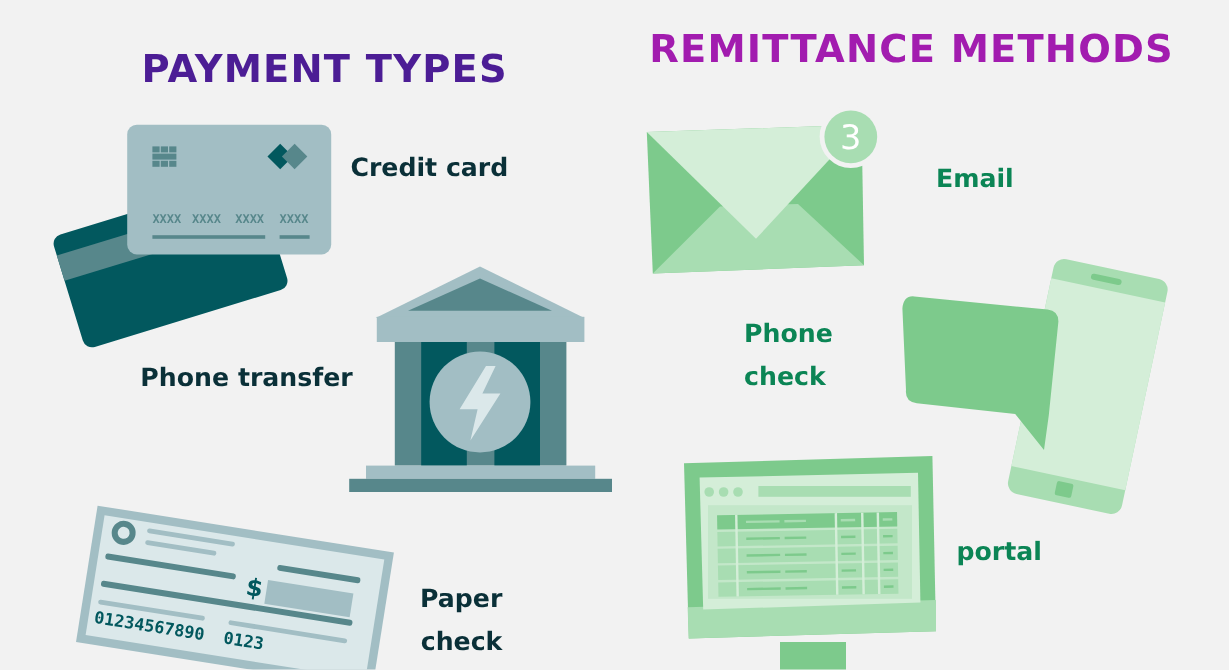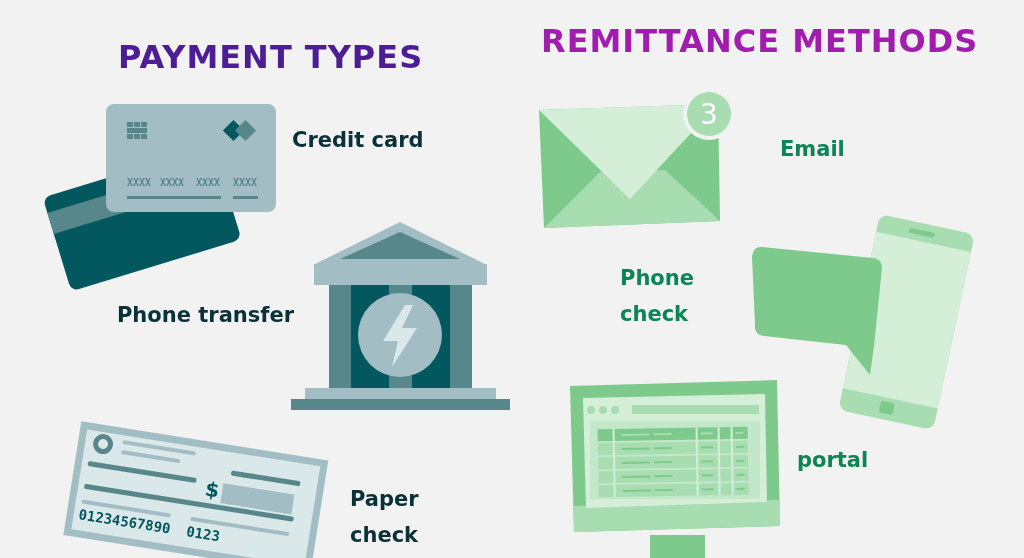--- a/index.html
+++ b/index.html
@@ -155,21 +155,21 @@
     </g>
   </g>
 </svg>
 
 <div class="label dark" style="left:292px; top:122px;">
   <div>Credit card</div>
 </div>
 <div class="label dark" style="left:80px; width:214px; top:297px; text-align:right;">
   <div>Phone transfer</div>
 </div>
-<div class="label dark" style="left:350px; top:481px;">
+<div class="label dark" style="left:350px; top:481px;text-align:right;">
   <div>Paper</div>
   <div>check</div>
 </div>
 <div class="label green" style="left:780px; top:131px;">
   <div>Email</div>
 </div>
 <div class="label green" style="left:620px; width:112px; top:260px; ">
   <div>Phone</div>
   <div>check</div>
 </div>

